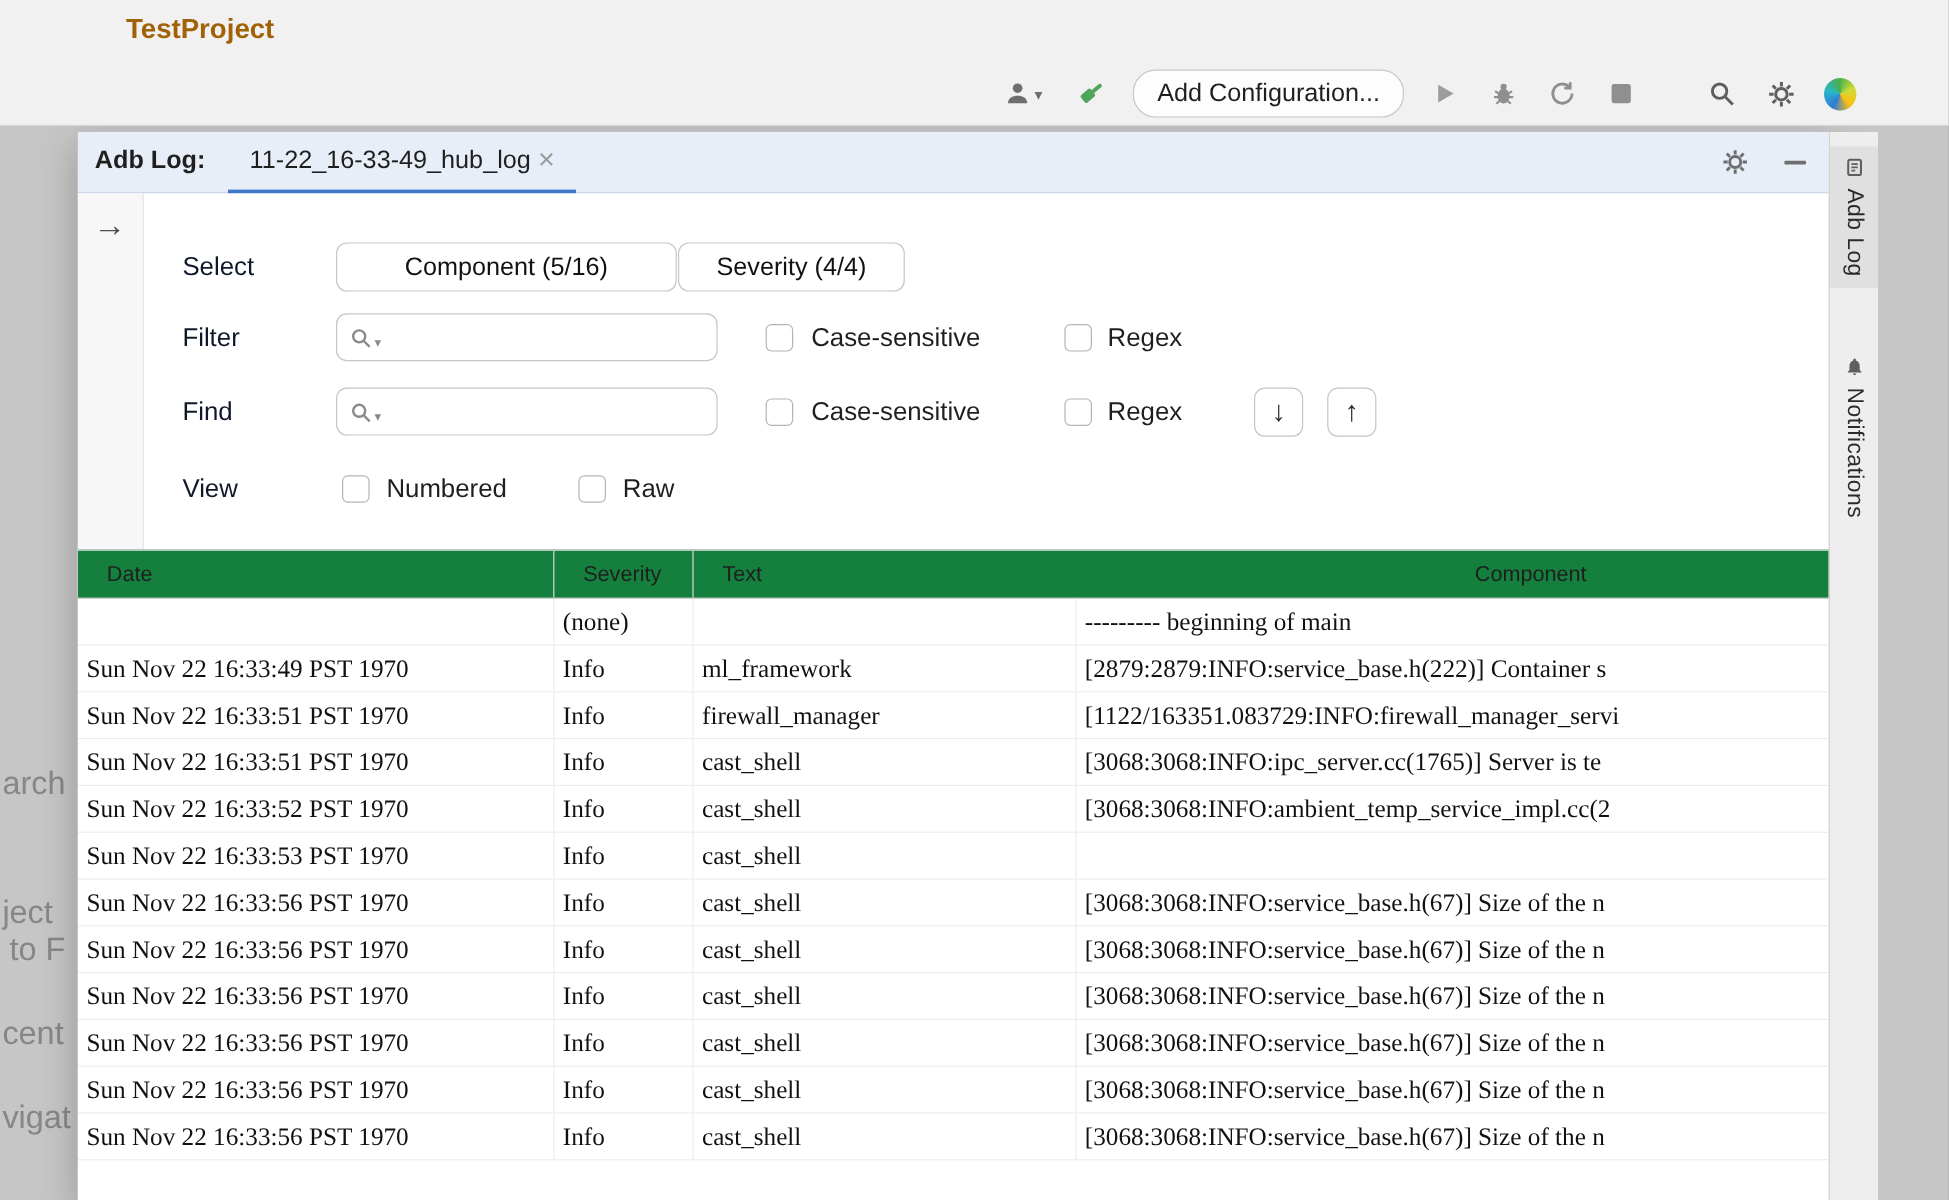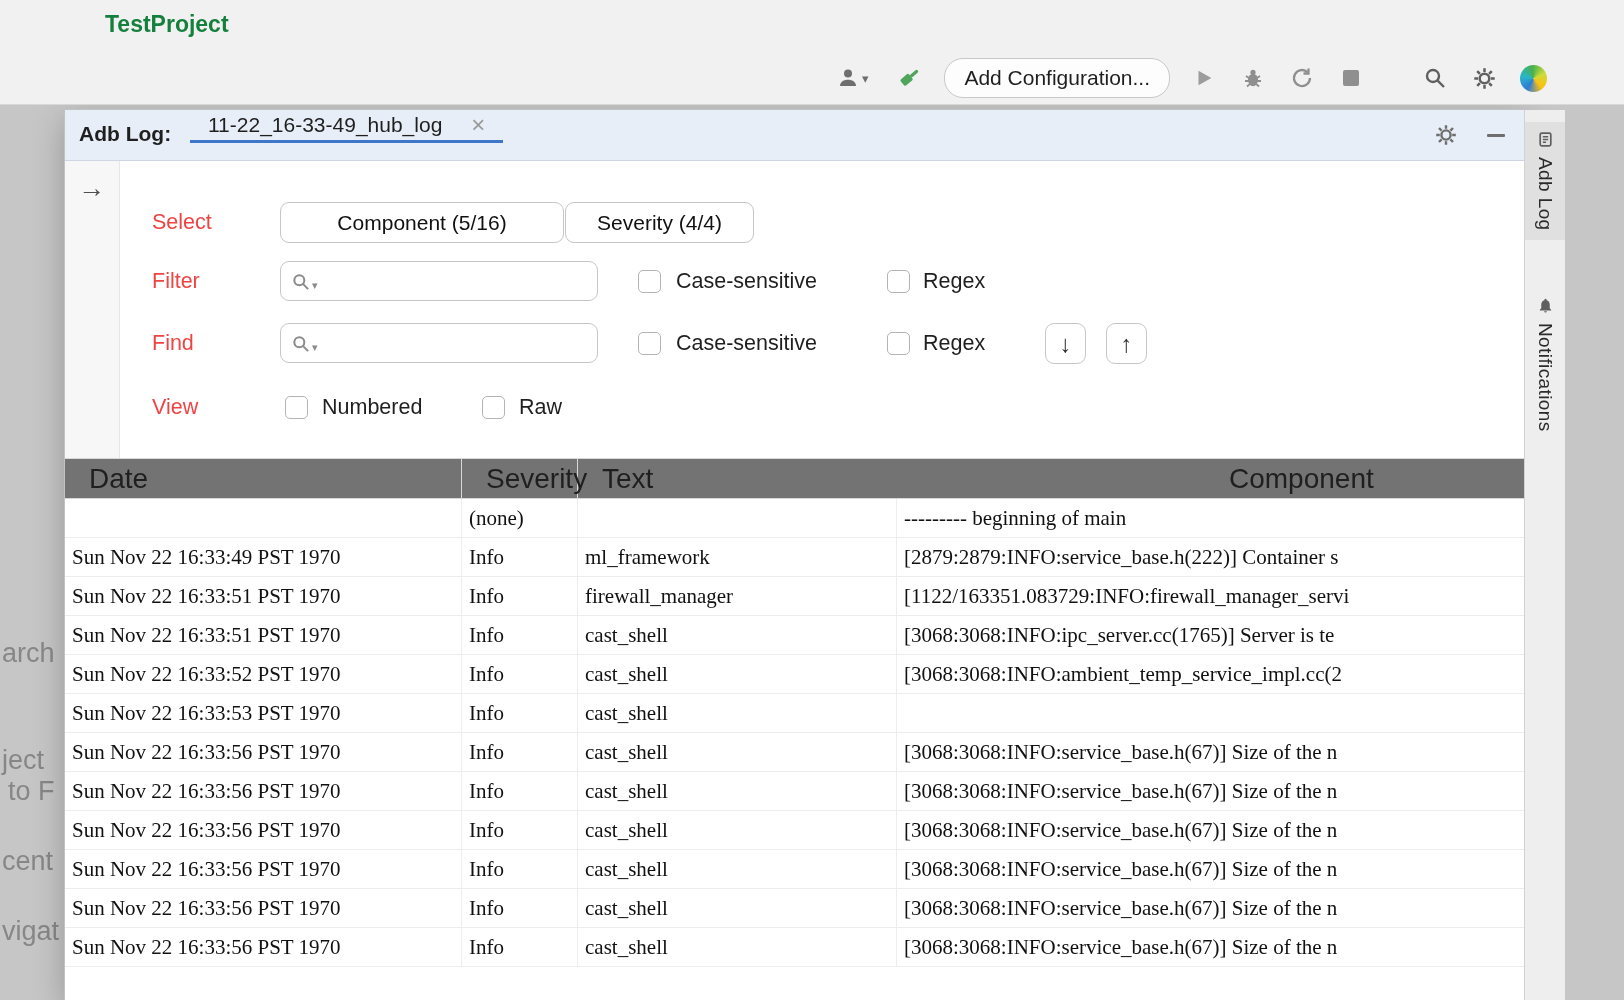--- a/index.html
+++ b/index.html
@@ -7,67 +7,67 @@
   #app {
     position:relative; width:1624px; height:1000px; overflow:hidden;
     background:#c6c6c6; font-family:"Liberation Sans", sans-serif; color:#1f1f1f;
   }
   
   .bg-frag { position:absolute; left:2px; font-size:27px; color:#878787; z-index:0; white-space:nowrap; }
 
   
   .titlebar { position:absolute; left:0; top:0; width:1624px; height:105px;
     background:#f2f1f1; border-bottom:1px solid #d8d8d8; z-index:3; }
-  .app-title { position:absolute; left:105px; top:11px; font-size:23px; font-weight:bold; color:#15803d; }
+  .app-title { position:absolute; left:105px; top:11px; font-size:23px; font-weight:bold; color:#a16207; }
   .toolbar { position:absolute; right:76px; top:56px; height:44px; display:flex; align-items:center; gap:19px; }
   .tb-icon { display:flex; align-items:center; justify-content:center; width:30px; height:30px; cursor:default; }
   .add-config-btn { height:40px; padding:0 19px; border:1px solid #c8c8c8; border-radius:19px;
     background:#fdfdfd; font-size:21px; color:#1f1f1f; display:flex; align-items:center; }
   .caret { font-size:13px; color:#6e6e6e; margin-left:2px; }
   .stop-square { width:16px; height:16px; background:#8f8f8f; border-radius:2px; }
   .gradient-circle { width:27px; height:27px; border-radius:50%;
     background:conic-gradient(from 210deg, #2f7bd6, #2ab6c9, #47b04e, #cddc39, #fdc010, #2f7bd6); }
   .sep-gap { width:16px; }
 
   
   .panel { position:absolute; left:65px; top:110px; width:1459px; height:890px;
     background:#ffffff; z-index:2; overflow:hidden;
     box-shadow:0 0 0 1px #c2c2c2, 0 10px 30px rgba(0,0,0,0.25); }
 
   .panel-header { position:absolute; left:0; top:0; width:100%; height:51px;
     background:#e8eef7; border-bottom:1px solid #ccd6e4; }
   .pw-label { position:absolute; left:14px; top:12px; font-size:21px; font-weight:bold; color:#1f1f1f; }
-  .header-tab { position:absolute; left:125px; top:0; height:33px; display:flex; align-items:center;
-    gap:29px; padding:0 18px; border-bottom:3px solid #3e77c9; font-size:21px; color:#1f1f1f; cursor:default; }
+  .header-tab { position:absolute; left:125px; top:0; height:51px; display:flex; align-items:center;
+    gap:6px; padding:0 18px; border-bottom:3px solid #3e77c9; font-size:21px; color:#1f1f1f; cursor:default; }
   .tab-close { font-size:24px; line-height:20px; color:#9a9a9a; }
   .ph-gear { position:absolute; left:1369px; top:13px; }
   .ph-min { position:absolute; left:1422px; top:24px; width:18px; height:3px; background:#6e6e6e; border-radius:1px; }
 
   .gutter { position:absolute; left:0; top:51px; width:55px; height:297px;
     background:#f7f7f7; border-right:1px solid #e7e7e7; }
   .gutter-arrow { position:absolute; left:13px; top:12px; font-size:27px; color:#4f4f4f; font-weight:bold; }
 
   
-  .flabel { position:absolute; left:87px; font-size:21.5px; color:#ef4444; }
+  .flabel { position:absolute; left:87px; font-size:21.5px; color:#0f172a; }
   .chooser { position:absolute; height:41px; border:1px solid #c6c6c6; border-radius:9px; background:#fff;
     font-size:21px; color:#111; display:flex; align-items:center; justify-content:center; cursor:default; }
   .searchbox { position:absolute; left:215px; width:318px; height:40px;
     border:1px solid #c6c6c6; border-radius:9px; background:#fff; }
   .searchbox input { position:absolute; left:46px; top:1px; width:262px; height:36px; border:none; outline:none;
     font-size:20px; font-family:"Liberation Sans", sans-serif; background:transparent; }
   .search-glyph { position:absolute; left:10px; top:9px; display:flex; align-items:center; }
   .search-caret { font-size:11px; color:#8a8a8a; margin-left:1px; margin-top:8px; }
   .cb { position:absolute; width:23px; height:23px; border:1.5px solid #b4b4b4; border-radius:5px; background:#fff; cursor:default; }
   .cb-label { position:absolute; font-size:21.5px; color:#1f1f1f; cursor:default; }
   .nav-btn { position:absolute; width:41px; height:41px; border:1px solid #c6c6c6; border-radius:9px; background:#fff;
     font-size:24px; font-weight:bold; color:#2d2d2d; display:flex; align-items:center; justify-content:center; cursor:default; }
 
   
-  .thead { position:absolute; left:0; top:348px; width:1459px; height:41px; background:#737373;
-    border-top:1px solid #d8d8d8; border-bottom:1px solid #d8d8d8; display:flex; font-size:28px; color:#1f1f1f; }
+  .thead { position:absolute; left:0; top:348px; width:1459px; height:41px; background:#15803d;
+    border-top:1px solid #d8d8d8; border-bottom:1px solid #d8d8d8; display:flex; font-size:18px; color:#1f1f1f; }
   .hcell { display:flex; align-items:center; padding-left:24px; border-right:1px solid #d8d8d8; height:100%; }
   .hcell:last-child { border-right:none; }
   .tbody { position:absolute; left:0; top:389px; width:1459px; height:501px; overflow:hidden; background:#fff; }
   .trow { display:flex; height:39px; border-bottom:1px solid #ededed; font-size:21px; color:#111; }
   .tcell { display:flex; align-items:center; padding-left:7px; overflow:hidden; white-space:nowrap;
     border-right:1px solid #ededed; height:100%;font-family:Liberation Serif, serif; }
   .col-date { width:397px; min-width:397px; }
   .col-severity { width:116px; min-width:116px; }
   .col-component { width:319px; min-width:319px; }
   .col-text { flex:1; border-right:none; }

